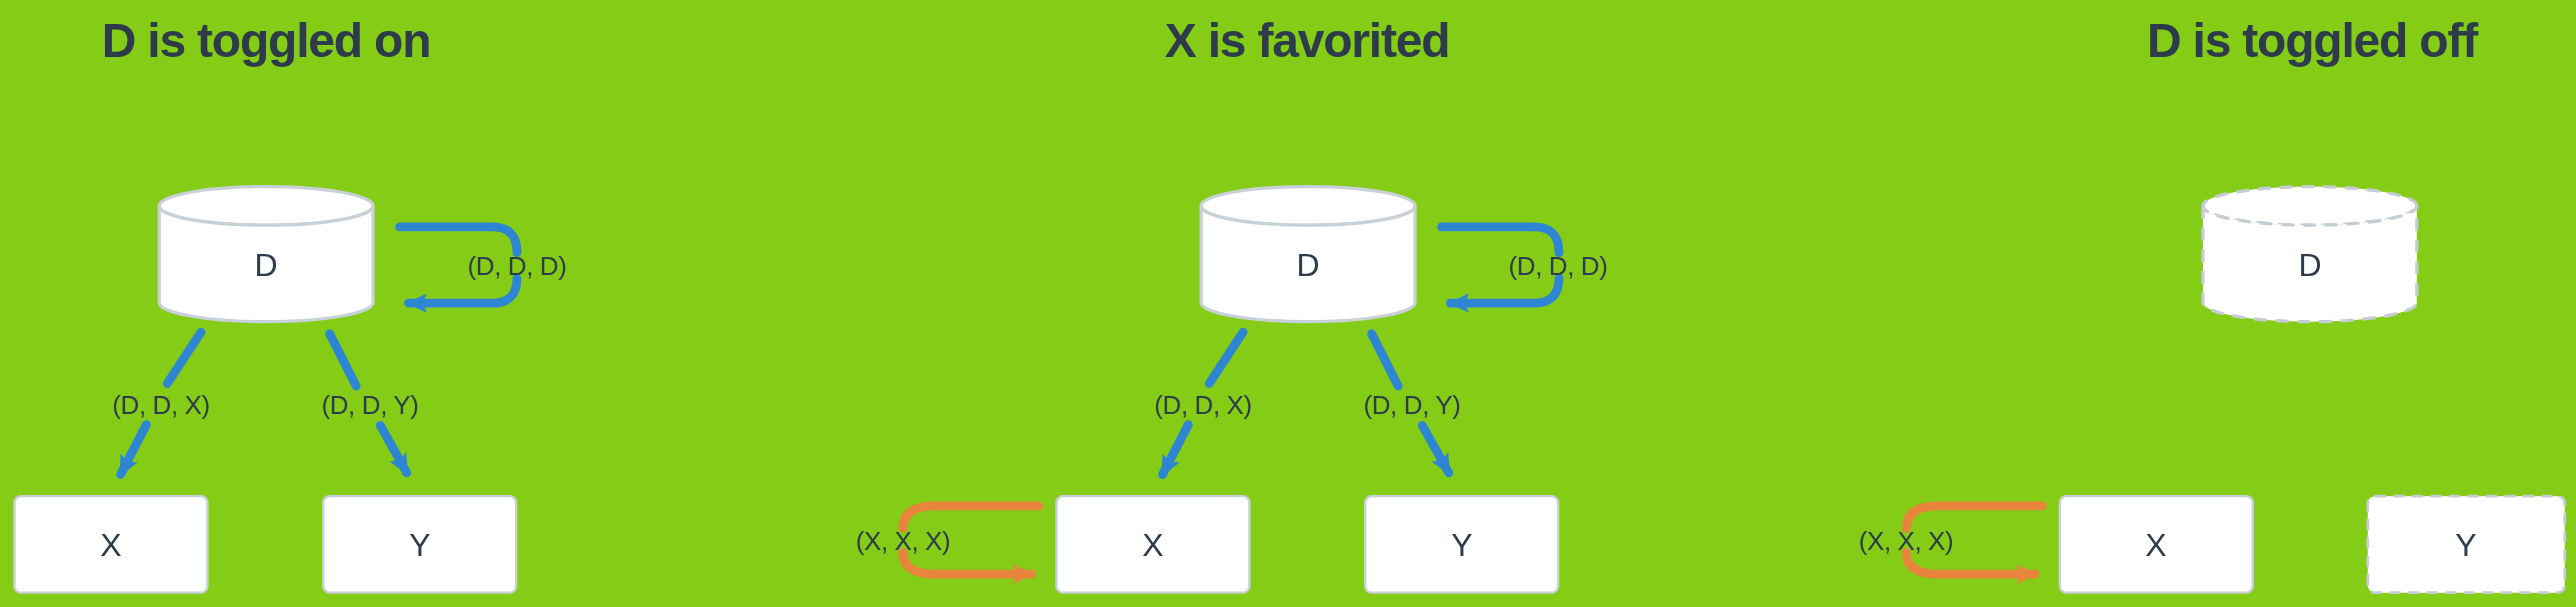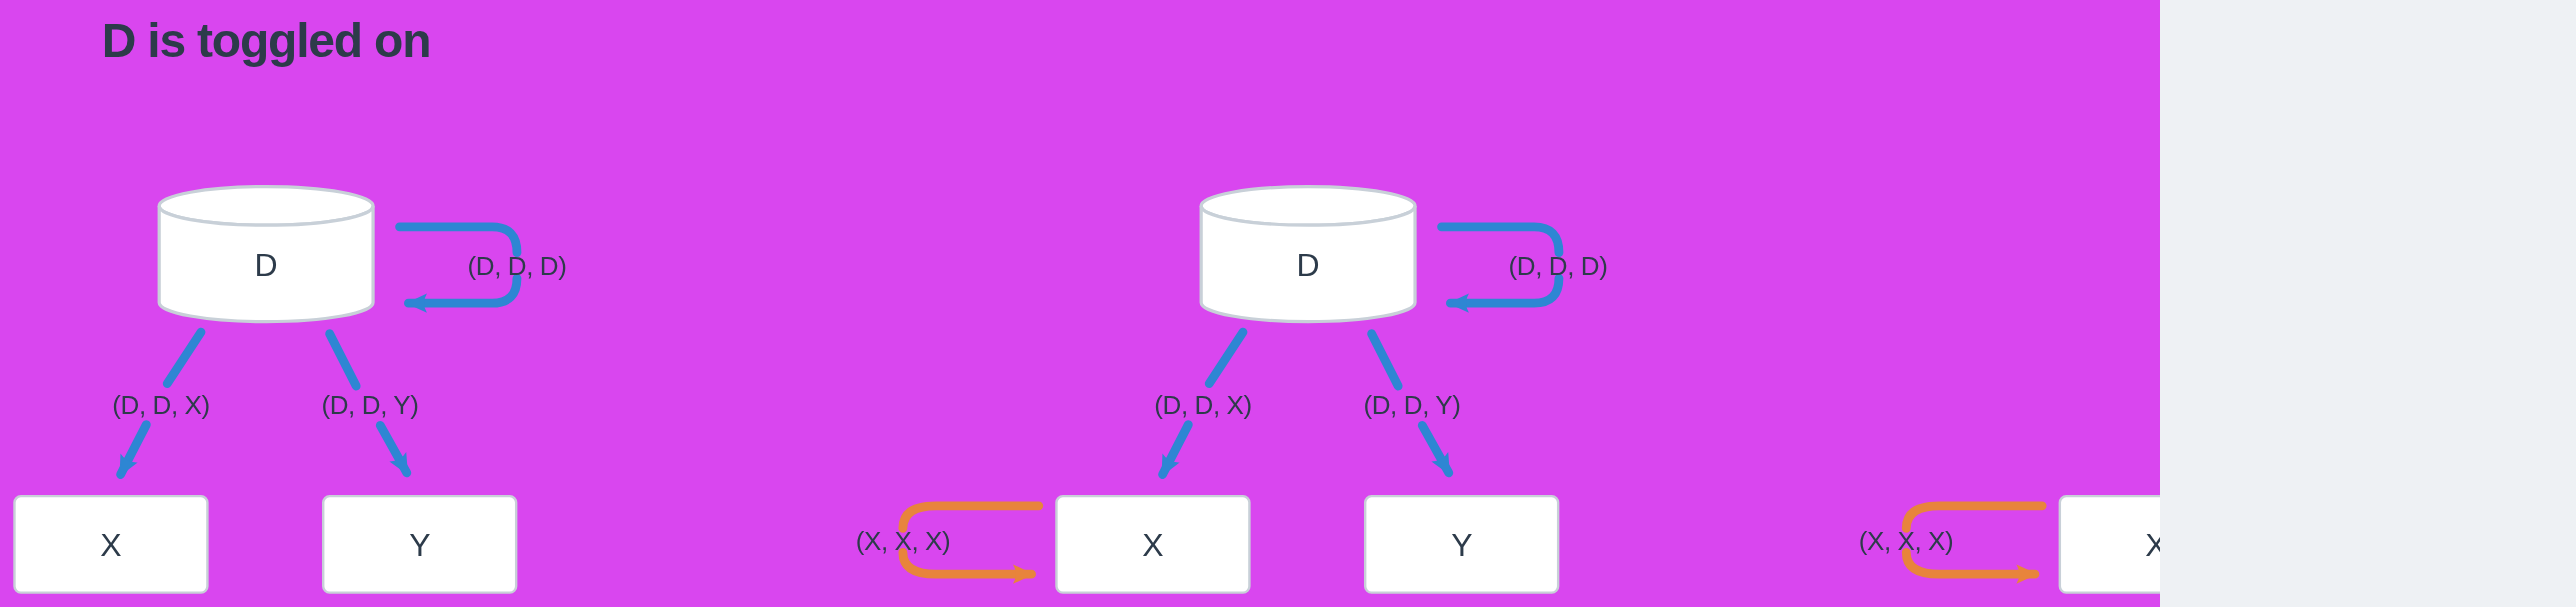--- a/index.html
+++ b/index.html
@@ -2,23 +2,23 @@
 <html style="font-size:13px"><head>
 <meta charset="utf-8">
 <style>
   html,body{margin:0;padding:0;}
   body{
     font-family:"Liberation Sans","DejaVu Sans",sans-serif;
     background:#eef1f4;
   }
   .canvas{
     position:relative;
-    width:2160px;
+    width:2576px;
     height:608px;
-    background:#d946ef;
+    background:#84cc16;
     overflow:hidden;
   }
   .shapes{
     position:absolute;
     left:0;top:0;
     width:2576px;height:608px;
   }
   .lbl{
     position:absolute;
     transform:translate(-50%,-50%);
@@ -126,27 +126,29 @@
   </svg>
 
   <div class="lbl panel-title" style="left:266px;top:40px">D is toggled on</div>
   <div class="lbl node-label" style="left:266px;top:265px">D</div>
   <div class="lbl tuple-label" style="left:517px;top:266px">(D, D, D)</div>
   <div class="lbl tuple-label" style="left:161px;top:405px">(D, D, X)</div>
   <div class="lbl tuple-label" style="left:370px;top:405px">(D, D, Y)</div>
   <div class="lbl node-label" style="left:111px;top:545px">X</div>
   <div class="lbl node-label" style="left:420px;top:545px">Y</div>
 
+  <div class="lbl panel-title" style="left:1307px;top:40px">X is favorited</div>
   <div class="lbl node-label" style="left:1308px;top:265px">D</div>
   <div class="lbl tuple-label" style="left:1558px;top:266px">(D, D, D)</div>
   <div class="lbl tuple-label" style="left:1203px;top:405px">(D, D, X)</div>
   <div class="lbl tuple-label" style="left:1412px;top:405px">(D, D, Y)</div>
   <div class="lbl tuple-label" style="left:903px;top:541px">(X, X, X)</div>
   <div class="lbl node-label" style="left:1153px;top:545px">X</div>
   <div class="lbl node-label" style="left:1462px;top:545px">Y</div>
 
+  <div class="lbl panel-title" style="left:2312px;top:40px">D is toggled off</div>
   <div class="lbl node-label" style="left:2310px;top:265px">D</div>
   <div class="lbl tuple-label" style="left:1906px;top:541px">(X, X, X)</div>
   <div class="lbl node-label" style="left:2156px;top:545px">X</div>
   <div class="lbl node-label" style="left:2466px;top:545px">Y</div>
 
 </div>
 
 
 </body></html>

